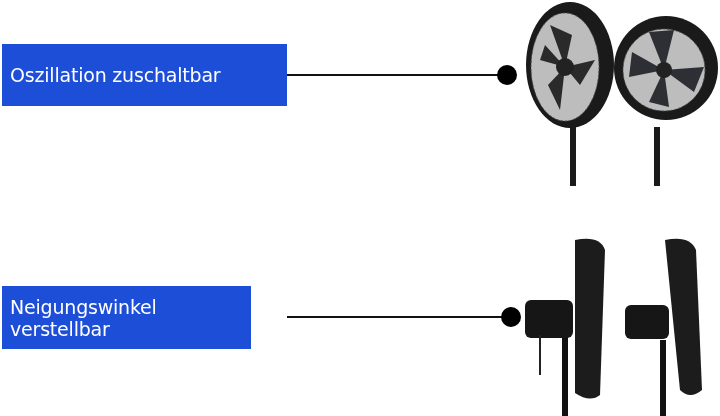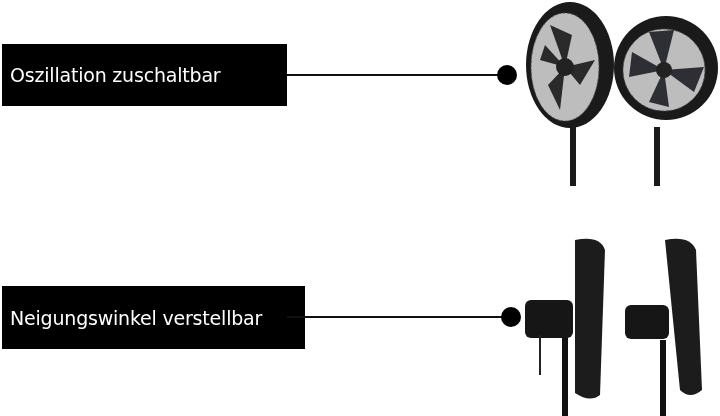--- a/index.html
+++ b/index.html
@@ -1,31 +1,31 @@
 <!DOCTYPE html>
 <html><head>
 <meta charset="utf-8">
 <style>
   html, body { margin:0; padding:0; }
   body { width:720px; height:416px; background:#ffffff; position:relative; overflow:hidden; font-family:"DejaVu Sans","Liberation Sans",sans-serif; }
-  .label-box { position:absolute; background:#000000; color:#fff; display:flex; align-items:center; padding-left:8px; box-sizing:border-box; font-size:19px; letter-spacing:-0.2px; }
+  .label-box { position:absolute; background:#1d4ed8; color:#fff; display:flex; align-items:center; padding-left:8px; box-sizing:border-box; font-size:19px; letter-spacing:-0.2px; }
   .connector { position:absolute; height:2px; background:#111; }
   .dot { position:absolute; width:20px; height:20px; border-radius:50%; background:#000; }
   .fan { position:absolute; }
 </style>
 </head>
 <body>
 
 <div class="label-box" style="left:2px;top:44px;width:285px;height:62px;">
   <span>Oszillation zuschaltbar</span>
 </div>
 <div class="connector" style="left:287px;top:74px;width:212px;"></div>
 <div class="dot" style="left:497px;top:65px;"></div>
 
-<div class="label-box" style="left:2px;top:286px;width:303px;height:63px;">
+<div class="label-box" style="left:2px;top:286px;width:249px;height:63px;">
   <span>Neigungswinkel verstellbar</span>
 </div>
 <div class="connector" style="left:287px;top:316px;width:218px;"></div>
 <div class="dot" style="left:501px;top:307px;"></div>
 
 <svg class="fan" style="left:520px;top:0px;" width="100" height="186" viewBox="0 0 100 186">
   <rect x="50" y="120" width="6" height="66" fill="#1a1a1a"></rect>
   <ellipse cx="50" cy="65" rx="44" ry="63" fill="#1a1a1a"></ellipse>
   <ellipse cx="45" cy="67" rx="34" ry="54" fill="#bdbdbd"></ellipse>
   <ellipse cx="45" cy="67" rx="34" ry="54" fill="none" stroke="#555" stroke-width="1" stroke-dasharray="2 2"></ellipse>

